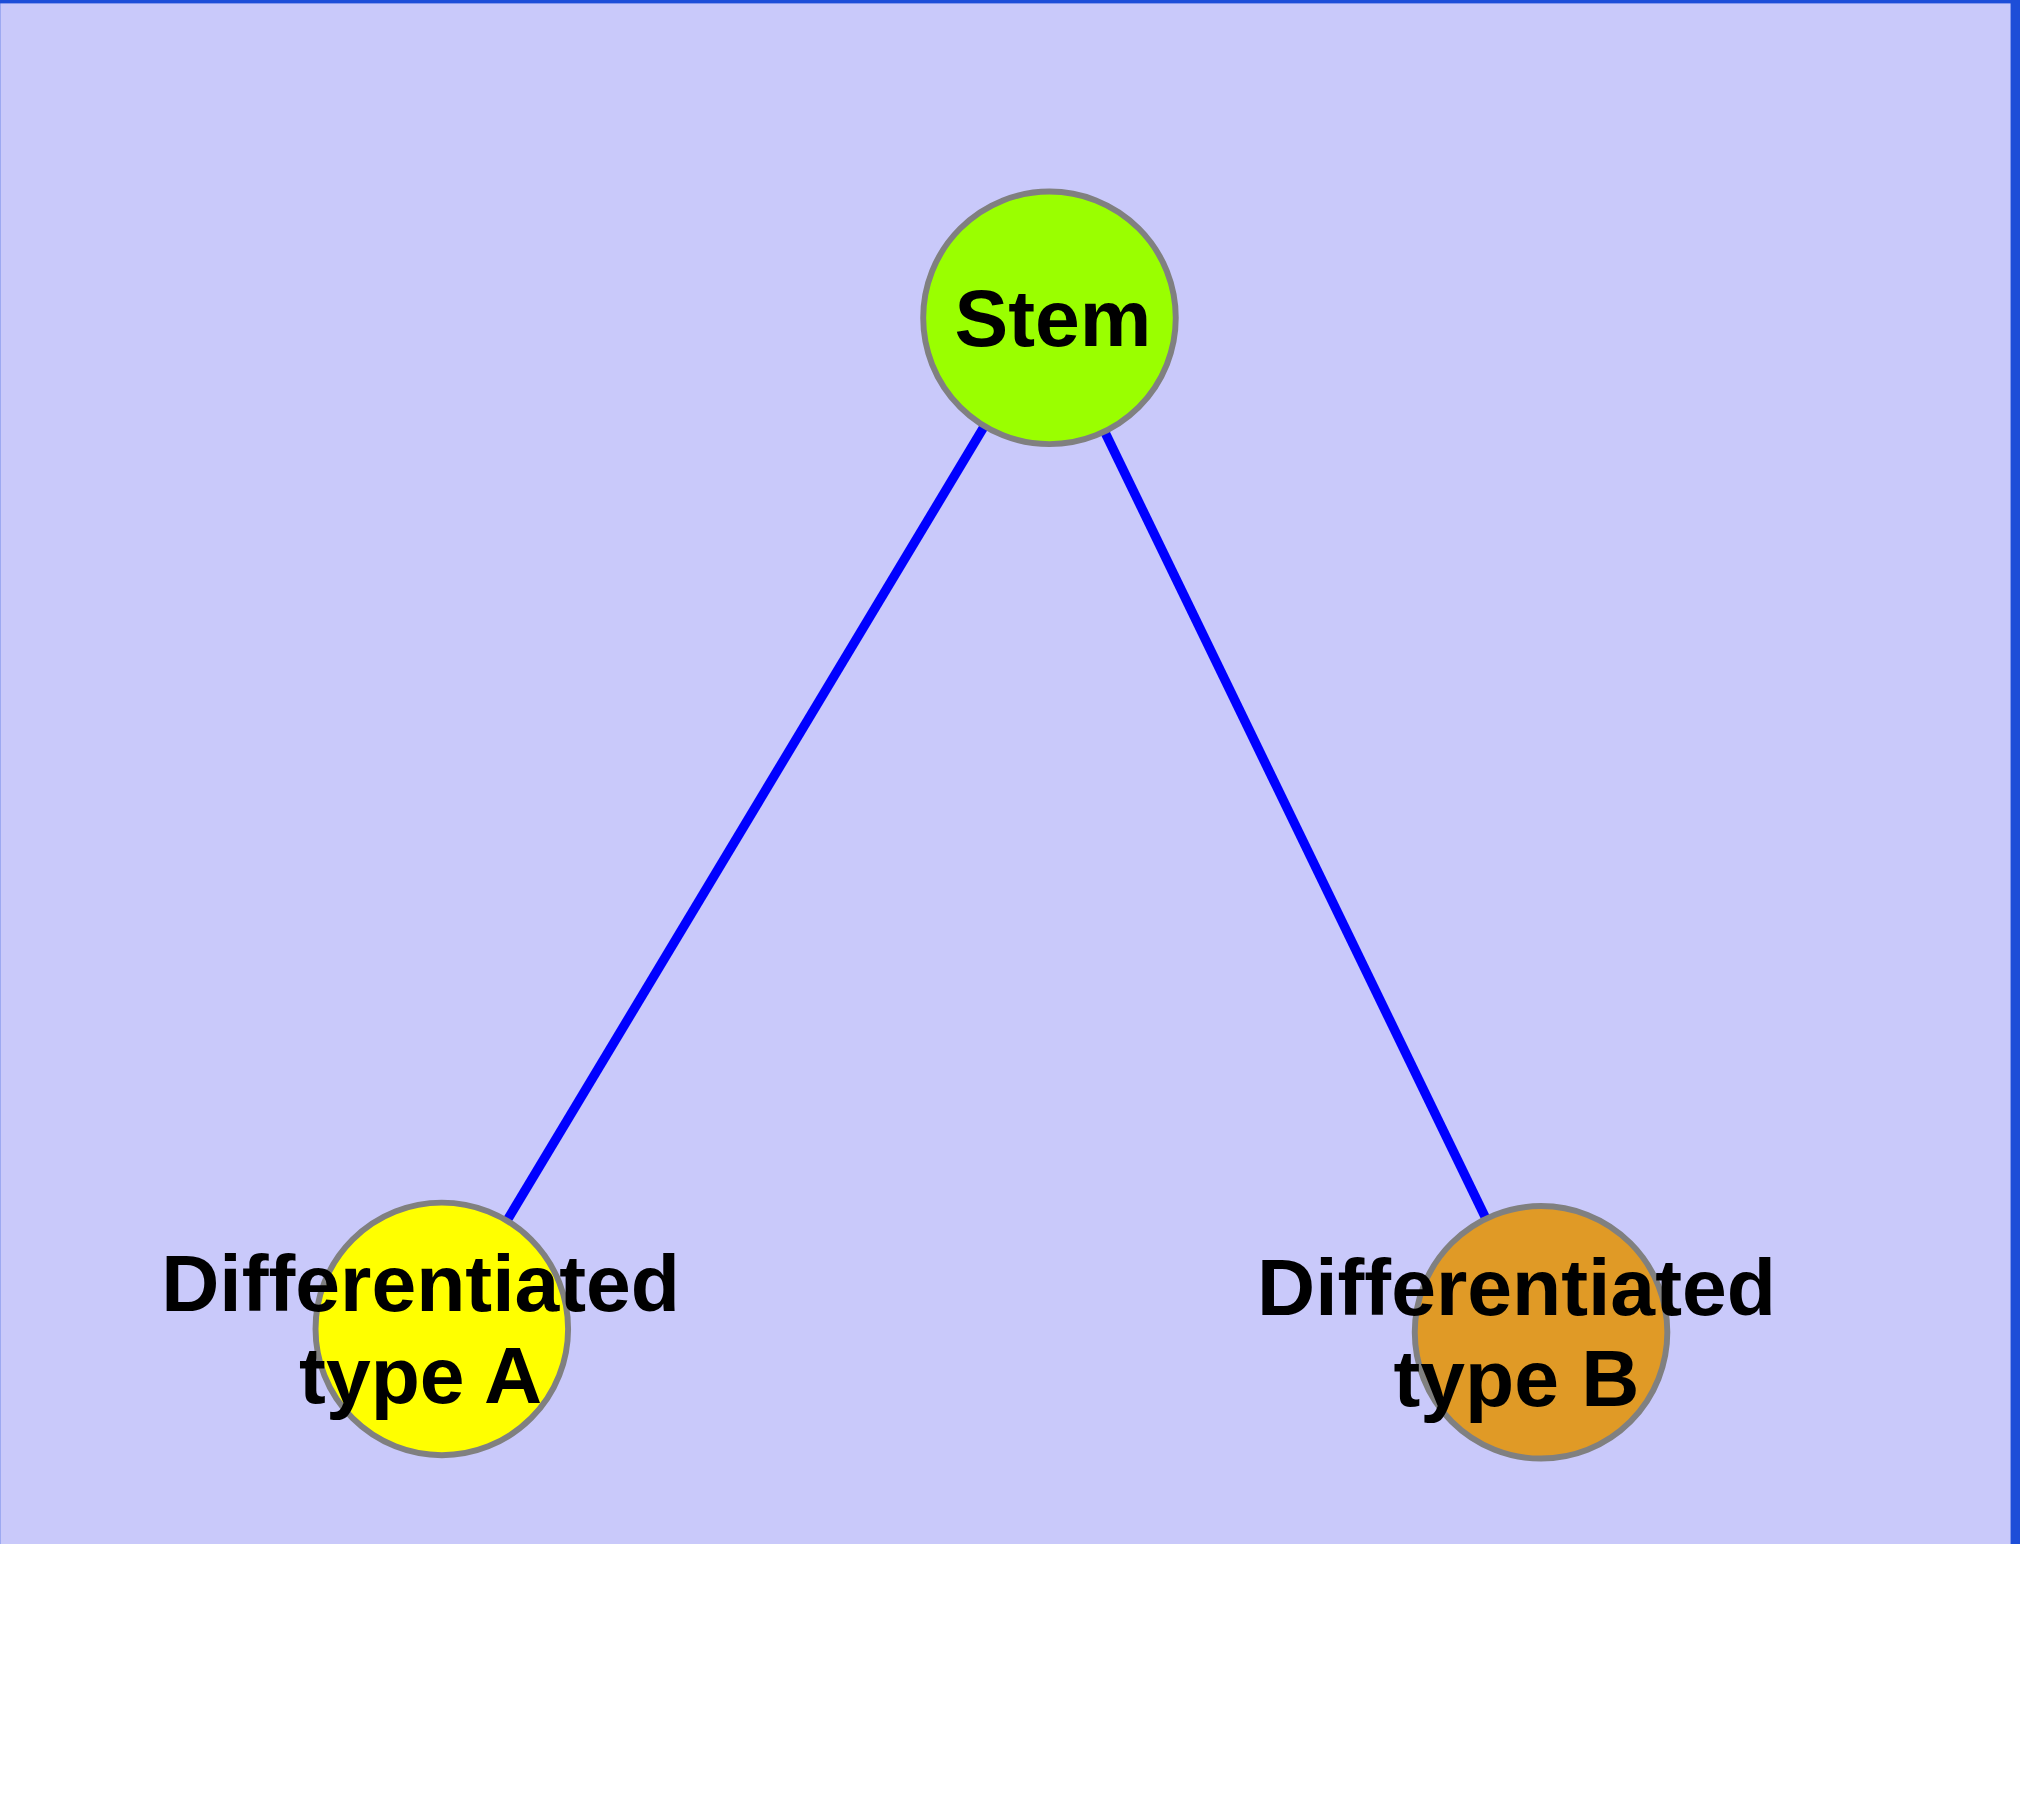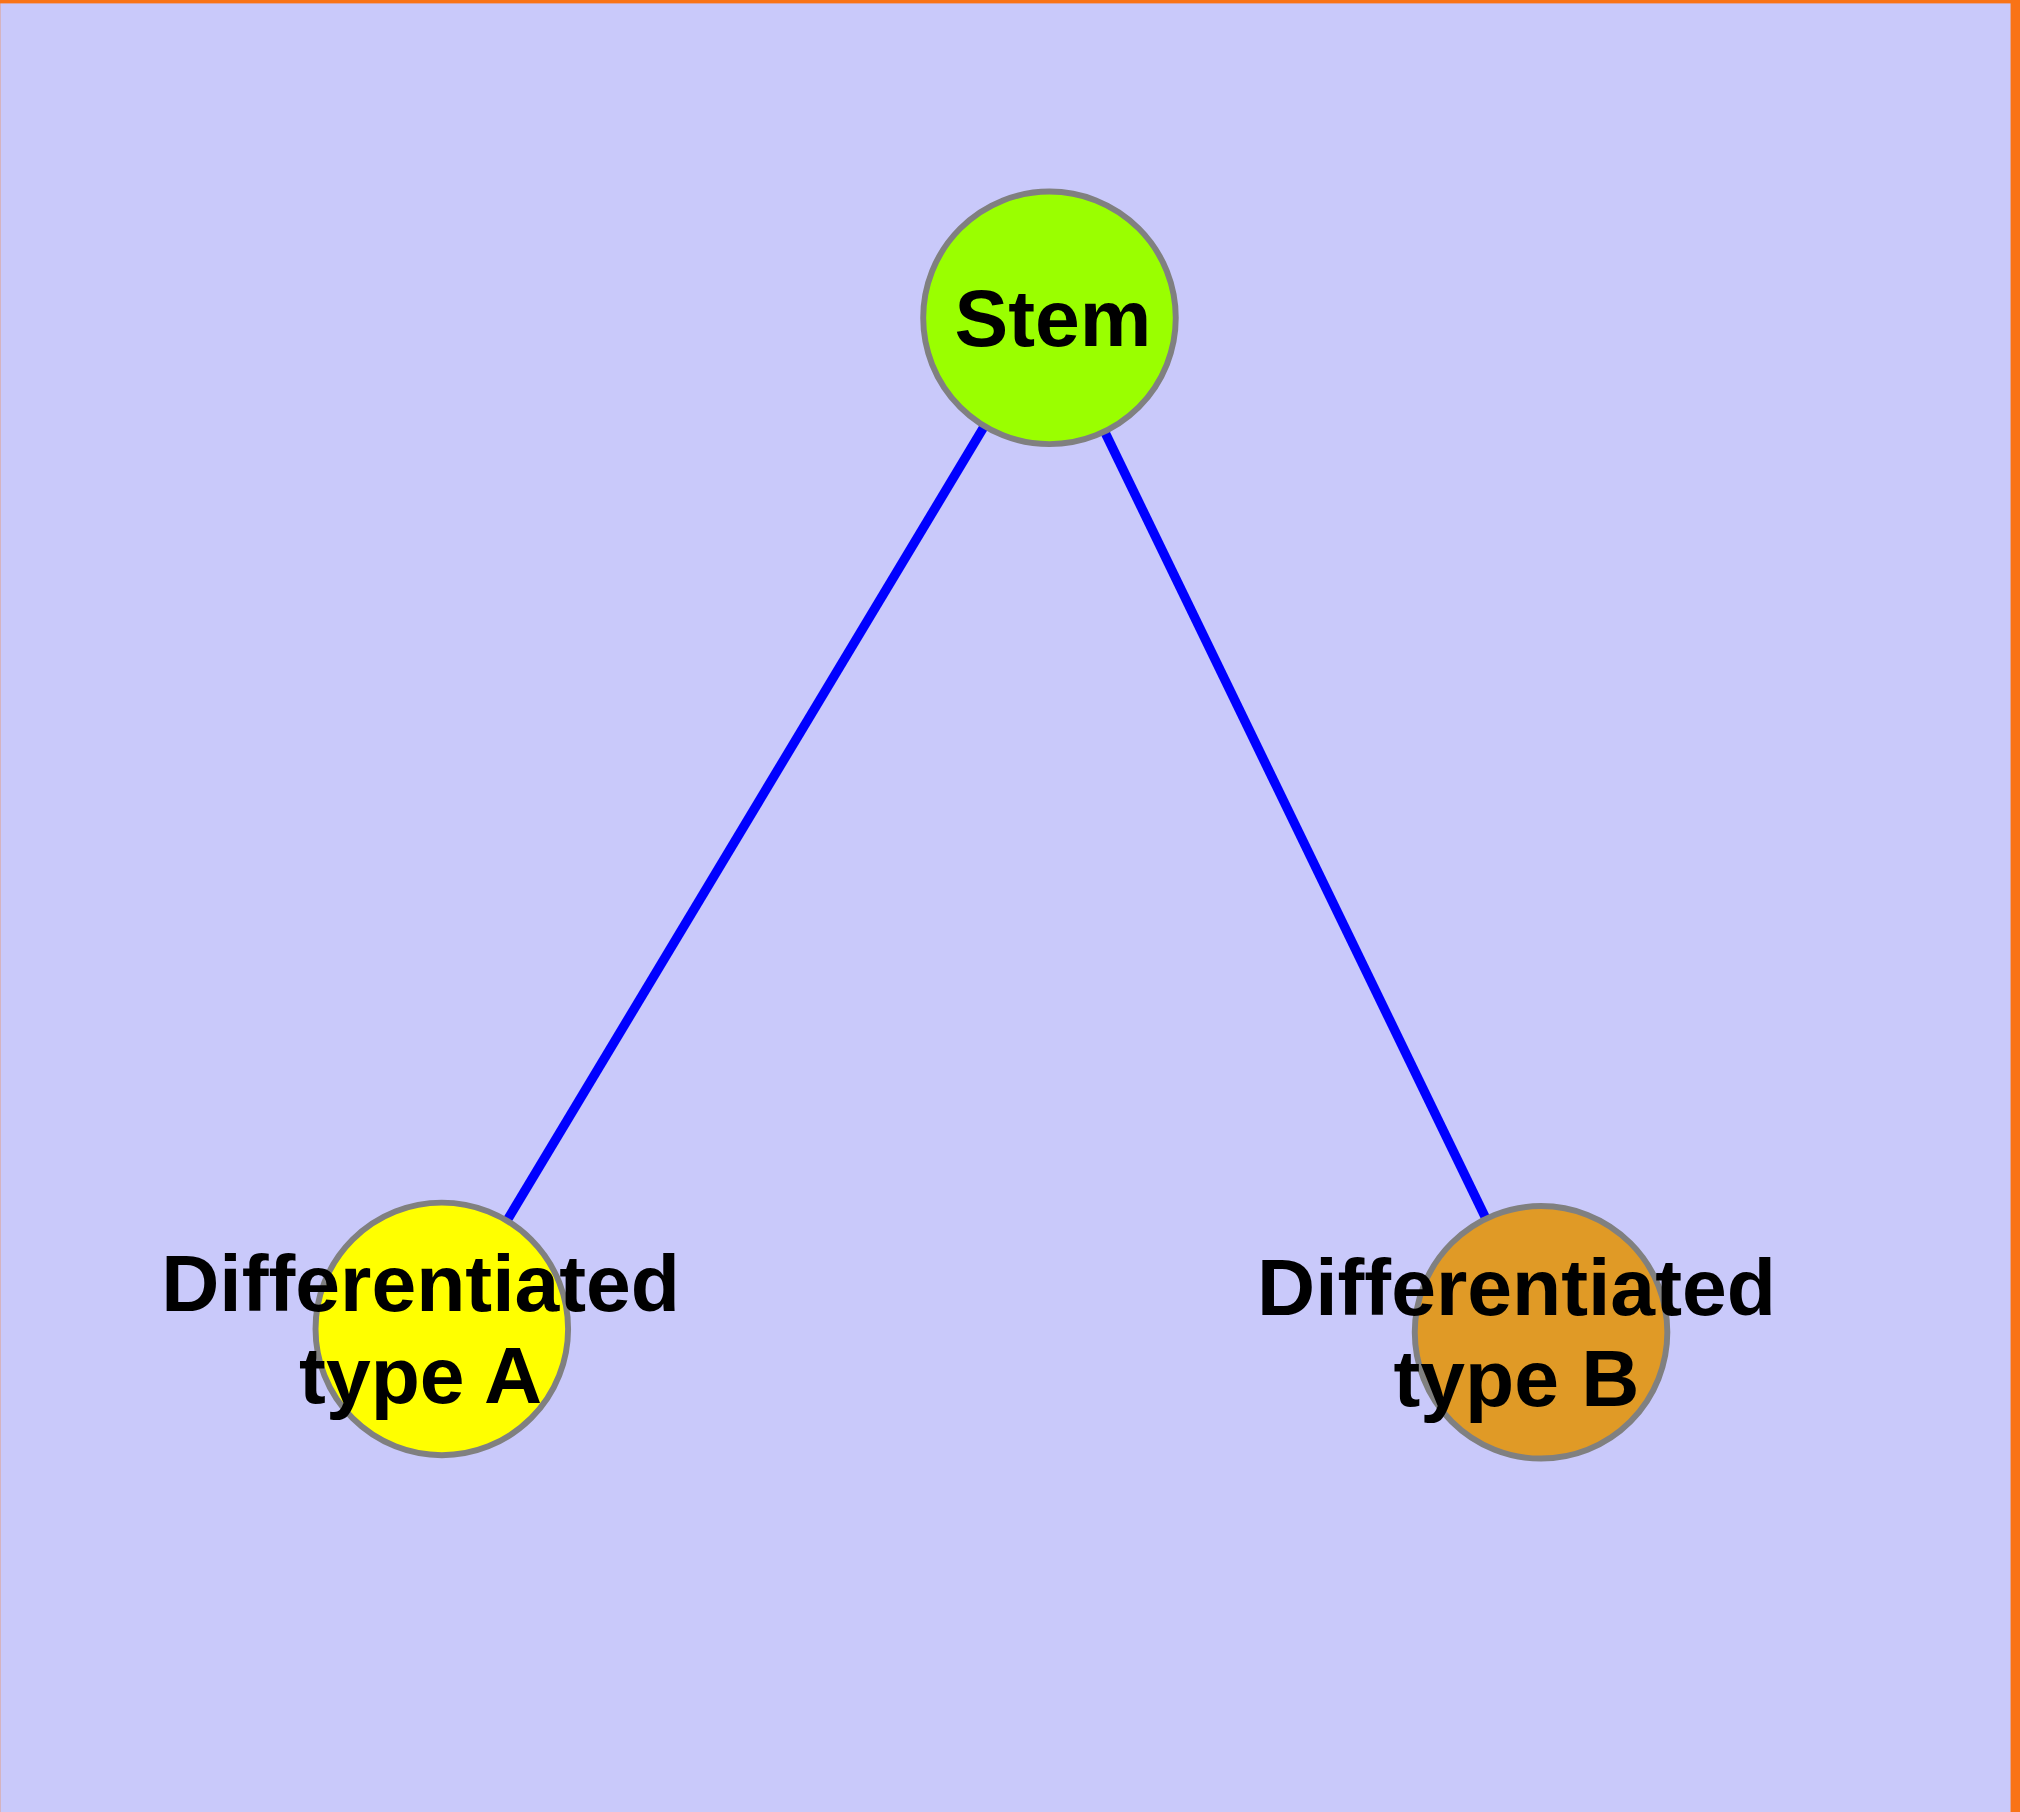--- a/index.html
+++ b/index.html
@@ -26,21 +26,21 @@
   .node-label {
     font-family: "Liberation Sans", sans-serif;
     font-weight: bold;
     fill: #000000;
     paint-order: normal;
   }
 </style>
 </head>
 <body>
 
-<div id="canvas" style="width: 2021px; height: 1812px; background: #f97316;">
+<div id="canvas" style="width: 2021px; height: 1544px; background: #1d4ed8;">
   <svg id="graph-svg" viewBox="0 0 2384 2138" xmlns="http://www.w3.org/2000/svg">
 
     <rect id="bg-plate" x="0" y="4" width="2372" height="2134" fill="#c9c9fa"></rect>
 
     <g id="edge-layer">
       <line id="edge-0" x1="1164.3364754366191" y1="497.56706388300324" x2="594.6635245633809" y2="1445.4329361169969" stroke="#0000ff" stroke-width="11" stroke-linecap="butt"></line>
       <line id="edge-1" x1="1300.355456217255" y1="503.68876050354197" x2="1755.644543782745" y2="1443.311239496458" stroke="#0000ff" stroke-width="11" stroke-linecap="butt"></line>
     </g>
 
     <g id="node-layer">

